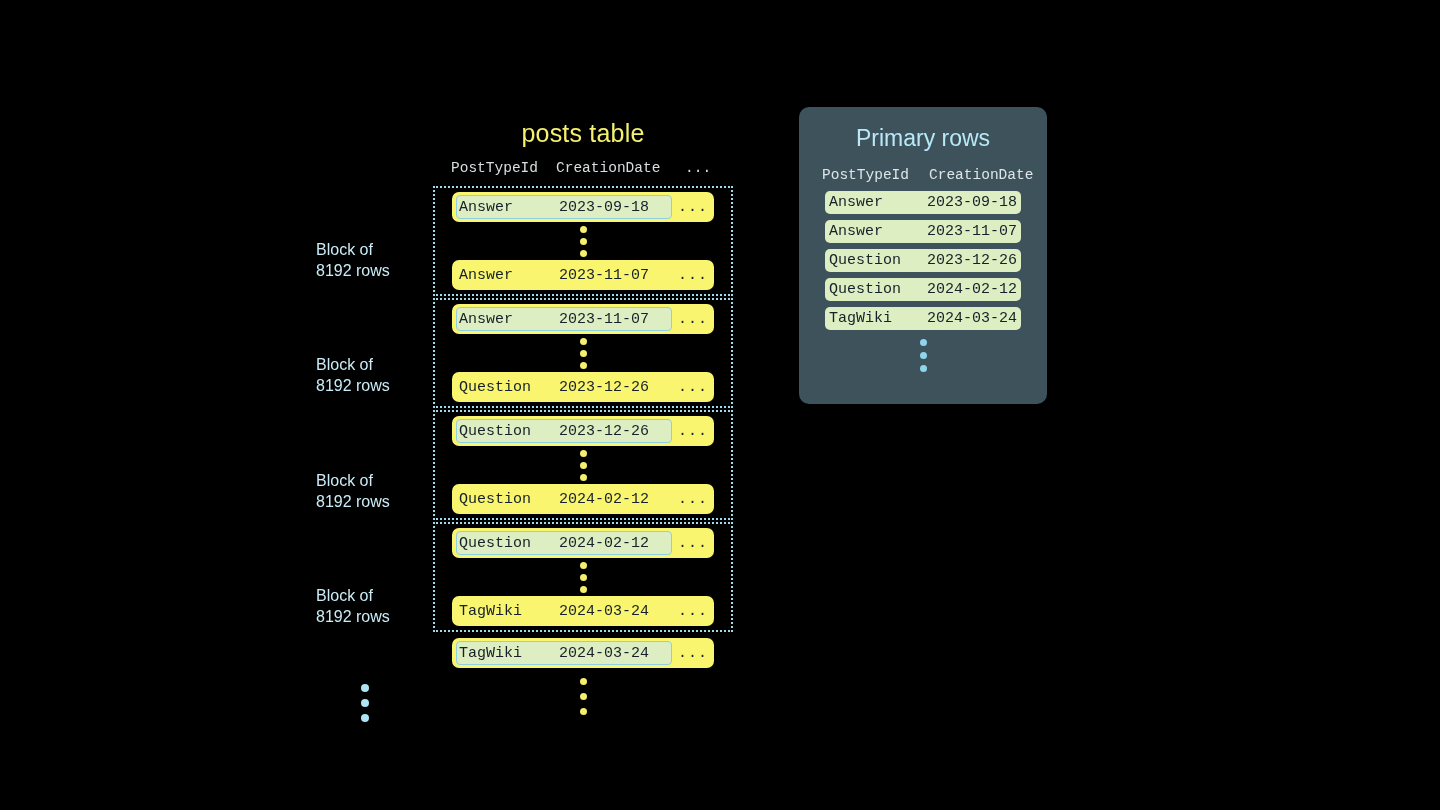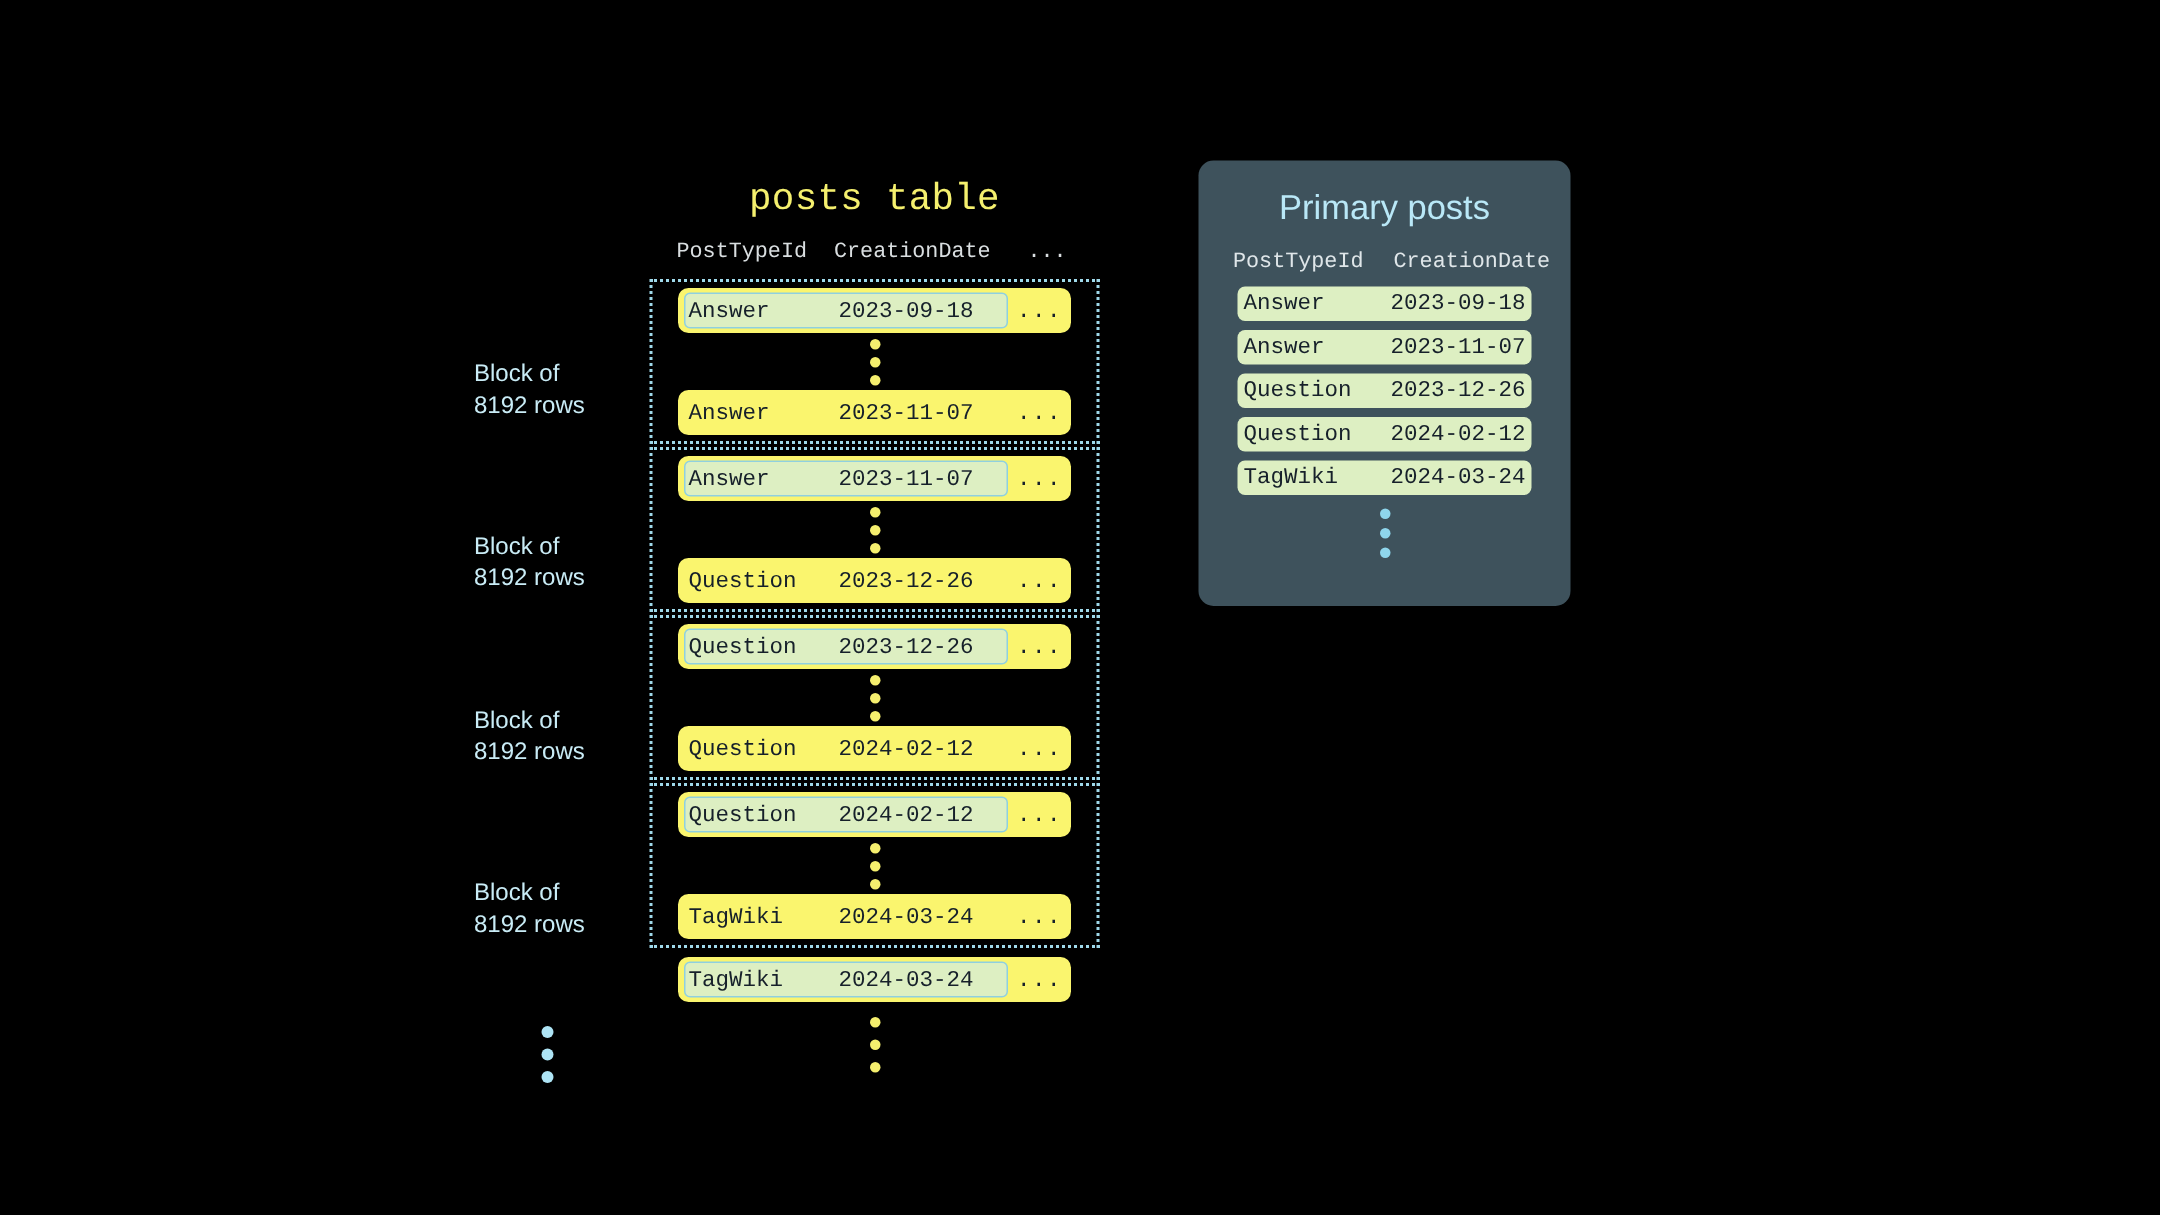--- a/index.html
+++ b/index.html
@@ -18,21 +18,21 @@
   
   #posts-table-section {
     position: absolute;
     left: 433px;
     top: 118px;
     width: 300px;
   }
 
   #posts-table-title {
     color: #f5f06e;
-    font-family: Liberation Mono, monospace;
+    font-family: Liberation Sans, sans-serif;
     font-size: 25px;
     font-weight: 400;
     text-align: center;
     letter-spacing: 0.2px;
     line-height: 30px;
     margin-bottom: 12px;
   }
 
   .col-headers {
     display: flex;
@@ -367,21 +367,21 @@
 </div>
 
 <div id="left-blue-dots">
   <span class="d"></span>
   <span class="d"></span>
   <span class="d"></span>
 </div>
 
 <div id="primary-index-panel">
 
-  <div id="primary-index-title">Primary posts</div>
+  <div id="primary-index-title">Primary rows</div>
 
   <div id="primary-index-headers">
     <span class="pih-type">PostTypeId</span>
     <span class="pih-date">CreationDate</span>
   </div>
 
   <div id="primary-index-rows">
     <div class="index-row">
       <span class="ir-type">Answer</span>
       <span class="ir-date">2023-09-18</span>

